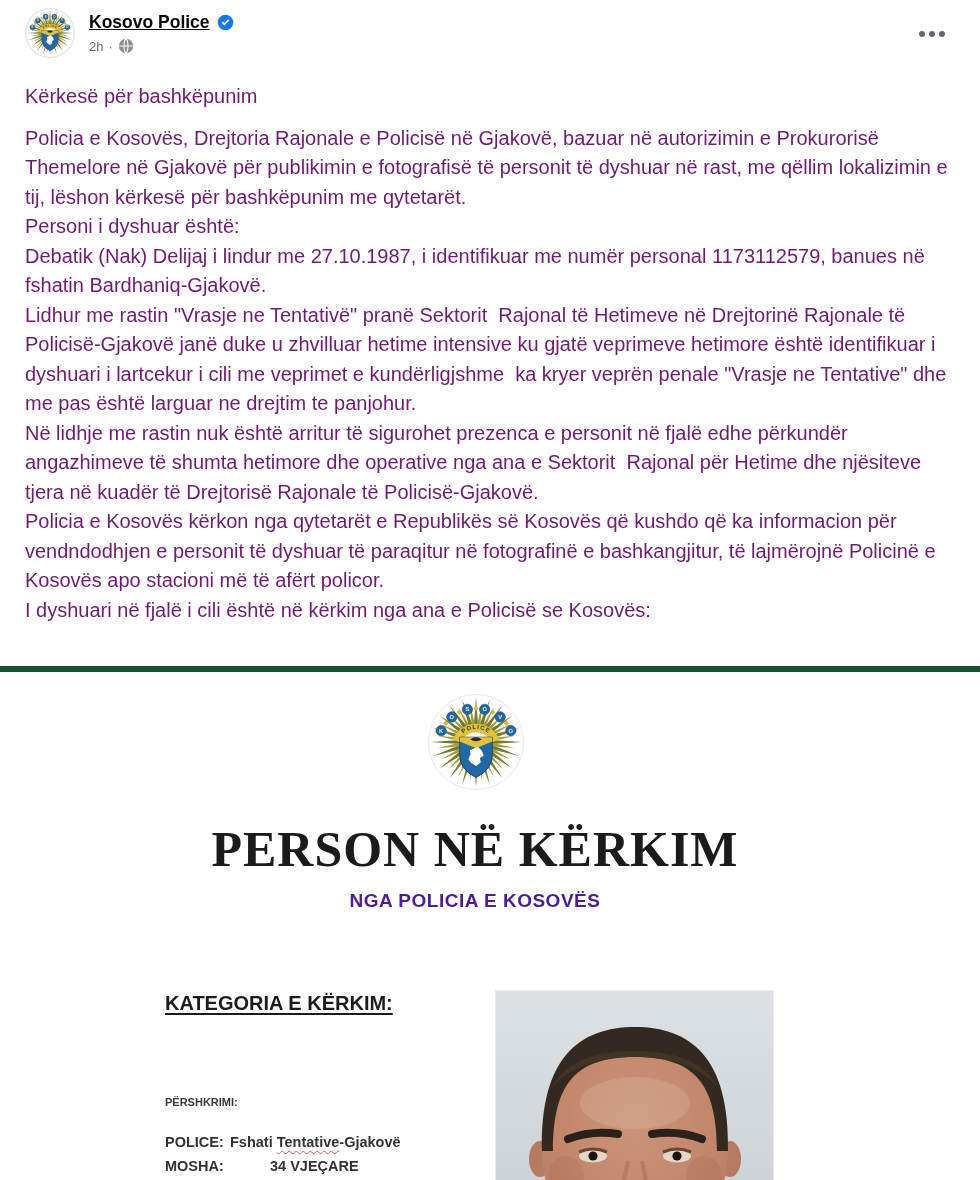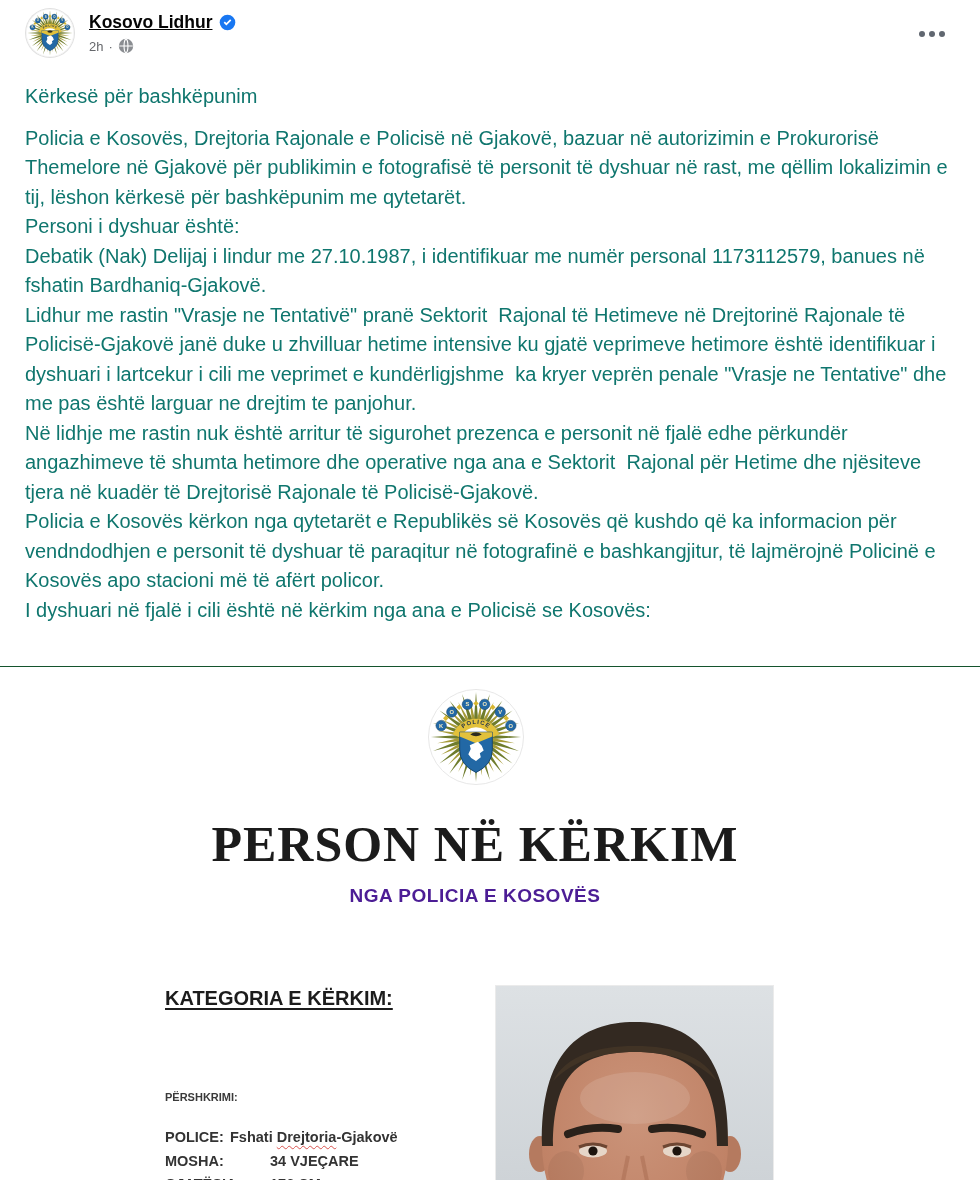--- a/index.html
+++ b/index.html
@@ -17,26 +17,26 @@
   .meta-line { position:absolute; left:64px; top:30px; display:flex; align-items:center; gap:5px;
     color:#65676b; font-size:13px; }
   .meta-line .ts { cursor:pointer; }
   .globe { width:16px; height:16px; display:inline-block; }
   .menu-btn { position:absolute; right:5px; top:14px; width:36px; height:24px; display:flex;
     align-items:center; justify-content:center; gap:4px; cursor:pointer; border:none; background:transparent; }
   .menu-btn .dot { width:6px; height:6px; border-radius:50%; background:#606770; }
 
   
   .post-text { position:absolute; top:82px; left:25px; width:933px; font-size:20px;
-    line-height:29.5px; color:#0f766e; }
+    line-height:29.5px; color:#701a75; }
   .post-text p { margin:0 0 12px 0; white-space:pre-wrap; }
 
   
   .poster { position:absolute; left:0; top:666px; width:980px; height:514px;
-    border-top:1px solid #14532d; background:#fff; cursor:pointer; }
+    border-top:6px solid #14532d; background:#fff; cursor:pointer; }
   .poster-logo { position:absolute; left:420px; top:22px; width:112px; height:96px; }
   .poster-title { position:absolute; left:0; top:148px; width:950px; text-align:center;
     font-family:"Liberation Serif", serif; font-weight:bold; font-size:50px; color:#1b1b1b;
     letter-spacing:1px; }
   .poster-subtitle { position:absolute; left:0; top:218px; width:950px; text-align:center;
     font-weight:bold; font-size:19px; color:#4c1d95; letter-spacing:.5px; }
   .suspect-name { position:absolute; left:165px; top:290px; font-size:21px; font-weight:bold;
     color:#a7282d; letter-spacing:.3px; }
   .category-label { position:absolute; left:165px; top:320px; font-size:20px; font-weight:bold;
     color:#1c1c1c; text-decoration:underline; text-decoration-thickness:2px; text-underline-offset:3px; }
@@ -142,21 +142,21 @@
   </defs>
 </svg>
 
 <header class="post-header">
   <div class="avatar">
     <svg viewBox="0 0 100 100">
         <use href="#kp-logo"></use>
       </svg>
   </div>
   <div class="author-line">
-    <span class="author-name">Kosovo Lidhur</span>
+    <span class="author-name">Kosovo Police</span>
     <span class="verified">
       <svg viewBox="0 0 24 24" width="17" height="17">
         <circle cx="12" cy="12" r="11" fill="#1877f2"></circle>
         <path d="M10.4 16.2 6.6 12.4l1.7-1.7 2.1 2.1 5.3-5.3 1.7 1.7z" fill="#fff"></path>
       </svg>
     </span>
   </div>
   <div class="meta-line">
     <span class="ts">2h</span>
     <span>·</span>
@@ -193,21 +193,21 @@
   </div>
 
   <div class="poster-title">PERSON NË KËRKIM</div>
   <div class="poster-subtitle">NGA POLICIA E KOSOVËS</div>
 
   <div class="category-label">KATEGORIA E KËRKIM:</div>
 
   <div class="desc-label">PËRSHKRIMI:</div>
 
   <div class="field-row row-adresa">
-    <span class="flabel">POLICE:</span><span><span>Fshati </span><span class="spellcheck">Drejtoria</span><span>-Gjakovë</span></span>
+    <span class="flabel">POLICE:</span><span><span>Fshati </span><span class="spellcheck">Tentative</span><span>-Gjakovë</span></span>
   </div>
   <div class="field-row row-mosha">
     <span class="flabel">MOSHA:</span><span>34 VJEÇARE</span>
   </div>
   <div class="field-row row-gjatesia">
     <span class="flabel">GJATËSIA:</span><span>176 CM</span>
   </div>
 
   <div class="suspect-photo">
     <svg viewBox="0 0 277 195">

